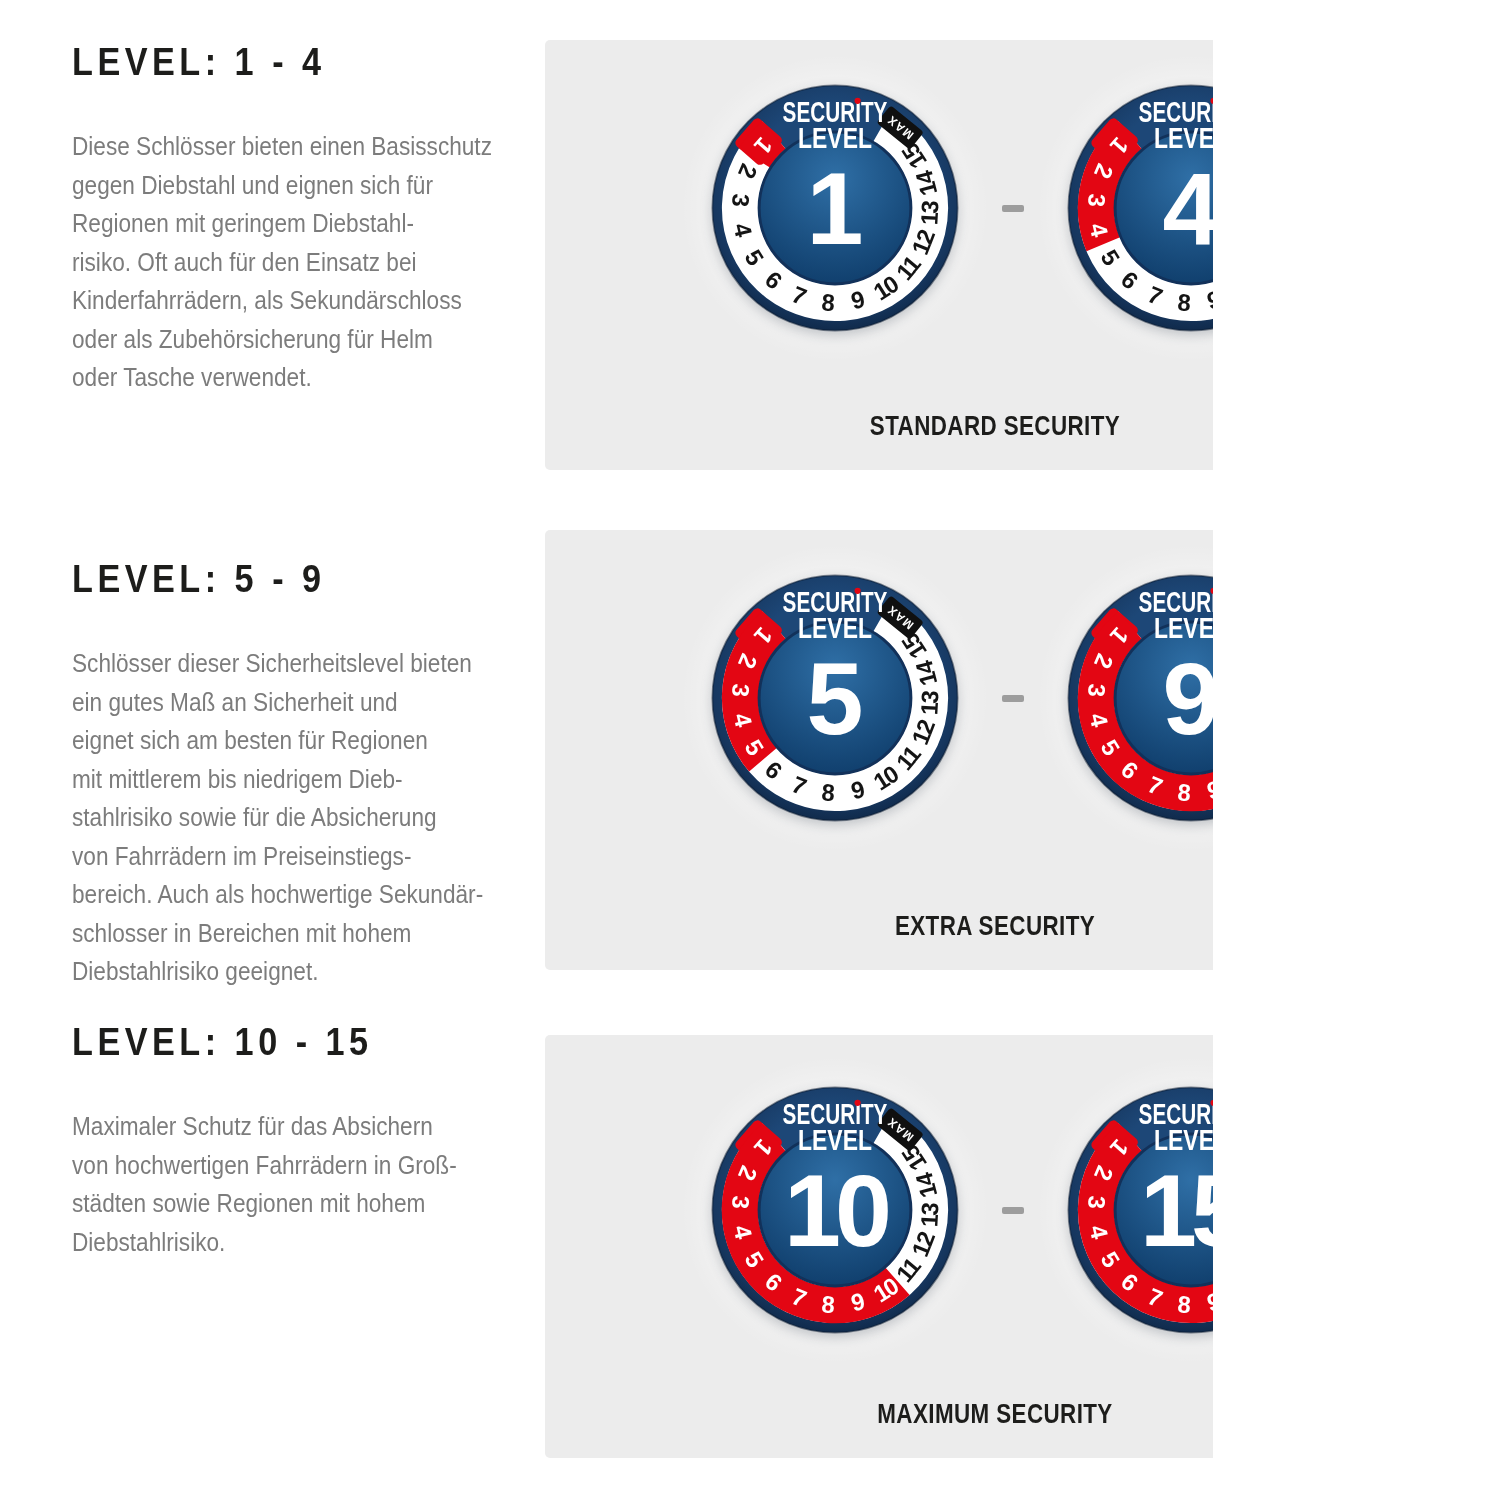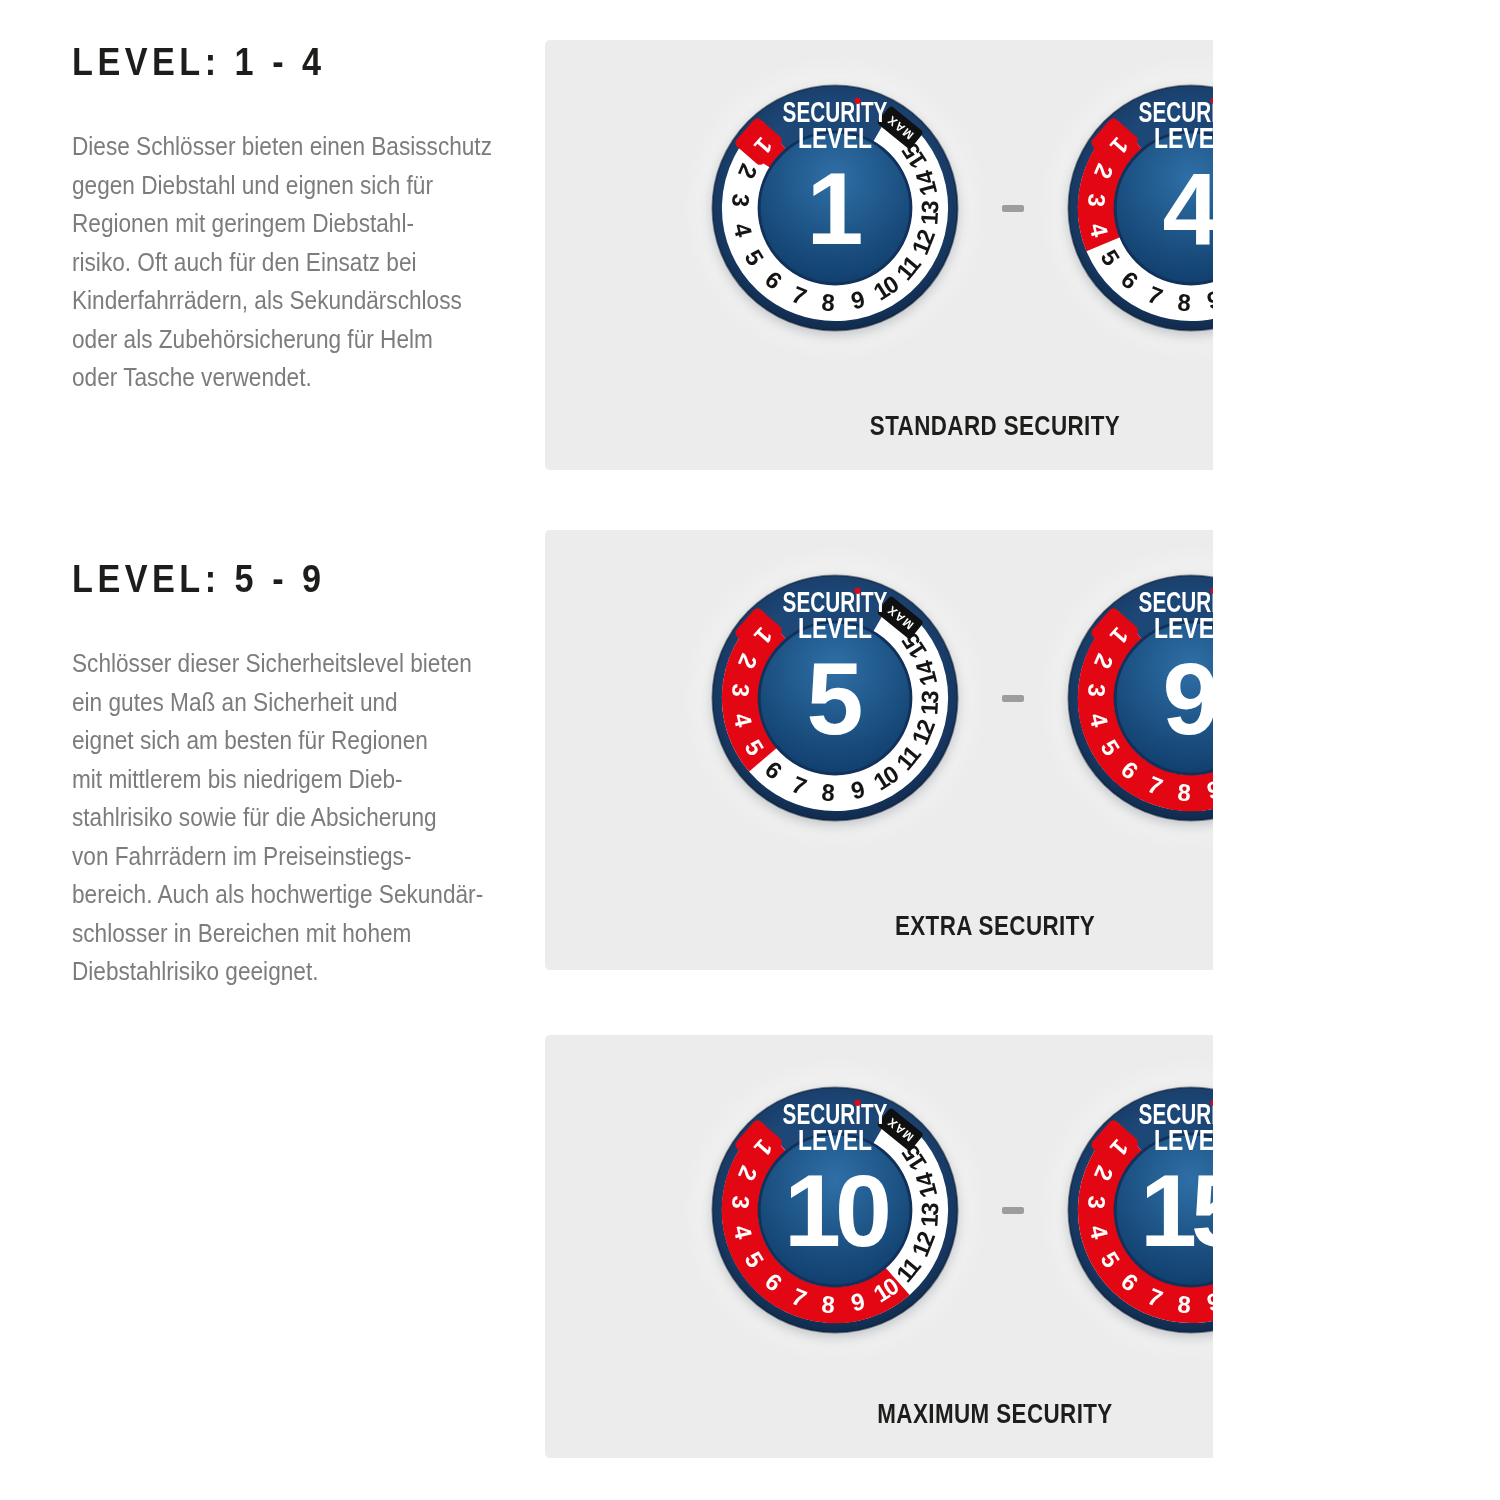--- a/index.html
+++ b/index.html
@@ -47,20 +47,27 @@
     <p class="section-para">Schlösser dieser Sicherheitslevel bieten
 ein gutes Maß an Sicherheit und
 eignet sich am besten für Regionen
 mit mittlerem bis niedrigem Dieb-
 stahlrisiko sowie für die Absicherung
 von Fahrrädern im Preiseinstiegs-
 bereich. Auch als hochwertige Sekundär-
 schlosser in Bereichen mit hohem
 Diebstahlrisiko geeignet.</p>
   </div>
+  <div class="text-block" style="top:1023px">
+    <h2 class="section-title">LEVEL: 10 - 15</h2>
+    <p class="section-para">Maximaler Schutz für das Absichern
+von hochwertigen Fahrrädern in Groß-
+städten sowie Regionen mit hohem
+Diebstahlrisiko.</p>
+  </div>
 
   <section class="panel" style="top:40px;height:430px">
     <div class="badge-row" style="padding-top:43px">
       <div class="badge-wrap">
         <div class="glow"></div>
         <div class="badge">
             <svg viewBox="-105 -105 210 210" xmlns="http://www.w3.org/2000/svg">
               <defs>
       <radialGradient id="ring0_0" cx="50%" cy="42%" r="62%">
         <stop offset="55%" stop-color="#1d4777"></stop>

